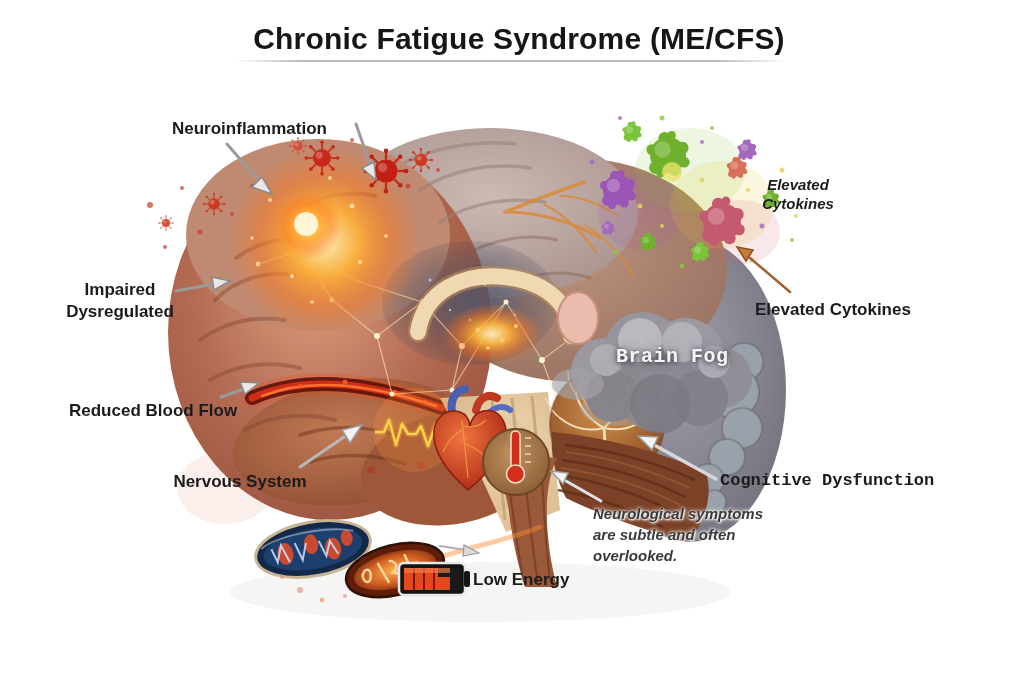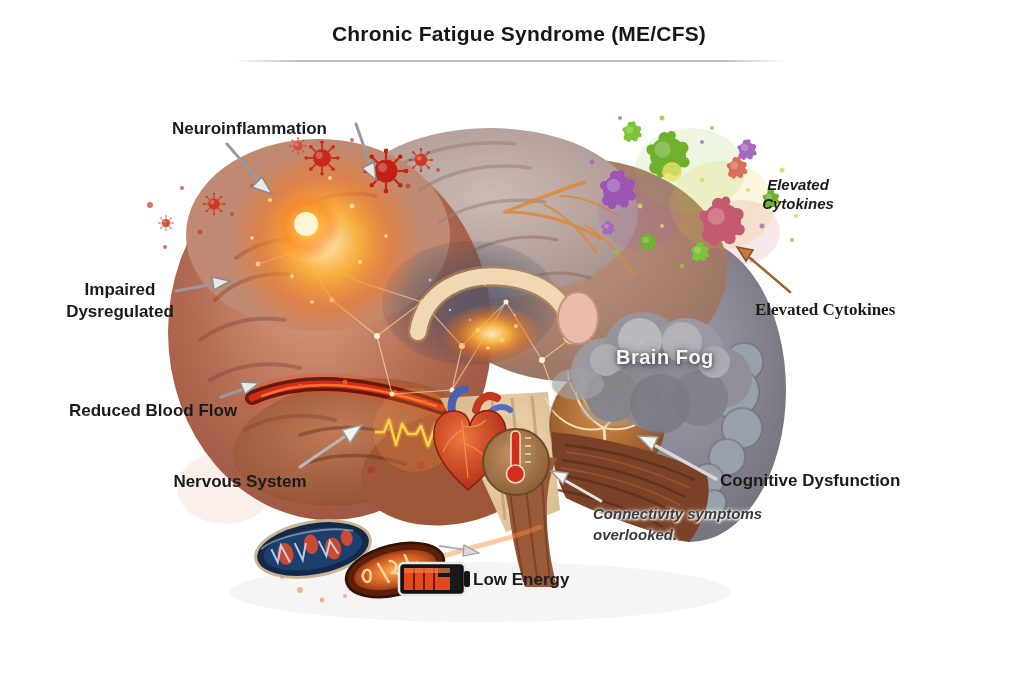--- a/index.html
+++ b/index.html
@@ -3,21 +3,21 @@
 <meta charset="utf-8">
 <style>
   html,body{margin:0;padding:0;background:#ffffff;}
   .stage{
     position:relative;width:1024px;height:683px;overflow:hidden;
     background:#ffffff;font-family:"Liberation Sans",sans-serif;
   }
   .art{position:absolute;left:0;top:0;width:1024px;height:683px;}
   .page-title{
     position:absolute;left:14px;right:0;top:22px;text-align:center;
-    font-size:21px;font-weight:700;color:#161616;letter-spacing:.2px;
+    font-size:30px;font-weight:700;color:#161616;letter-spacing:.2px;
   }
   .title-rule{
     position:absolute;left:234px;top:60px;width:552px;height:2px;
     background:linear-gradient(to right,rgba(185,185,185,0),#bdbdbd 12%,#bdbdbd 88%,rgba(185,185,185,0));
   }
   .label{
     position:absolute;font-size:17px;font-weight:700;color:#1b1b1b;
     white-space:nowrap;line-height:22px;
   }
   .center{text-align:center;}
@@ -518,32 +518,33 @@
   <div class="label center italic-note" style="left:750px;top:143px;width:96px;">
     <div>Elevated</div>
     <div>Cytokines</div>
   </div>
 
   <div class="label center" style="left:40px;top:279px;width:160px;">
     <div>Impaired</div>
     <div>Dysregulated</div>
   </div>
 
-  <div class="label" style="left:755px;top:299px;font-family:Liberation Serif, serif;">Elevated Cytokines</div>
-
-  <div class="label fog-label" style="left:616px;top:346px;">Brain Fog</div>
+  <div class="label" style="left:755px;top:299px;">Elevated Cytokines</div>
+
+  <div class="label fog-label" style="left:616px;top:346px;font-family:Liberation Mono, monospace;">Brain Fog</div>
 
   <div class="label" style="left:69px;top:400px;">Reduced Blood Flow</div>
 
   <div class="label center" style="left:140px;top:470px;width:200px;line-height:23px;">
     <div>Nervous System</div>
   </div>
 
-  <div class="label" style="left:720px;top:470px;">Cognitive Dysfunction</div>
+  <div class="label" style="left:720px;top:470px;font-family:Liberation Mono, monospace;">Cognitive Dysfunction</div>
 
   <div class="label neuro-note" style="left:593px;top:503px;">
-    <div>Connectivity symptoms</div>
+    <div>Neurological symptoms</div>
+    <div>are subtle and often</div>
     <div>overlooked.</div>
   </div>
 
   <div class="label" style="left:473px;top:569px;">Low Energy</div>
 
 </div>
 
 </body></html>

